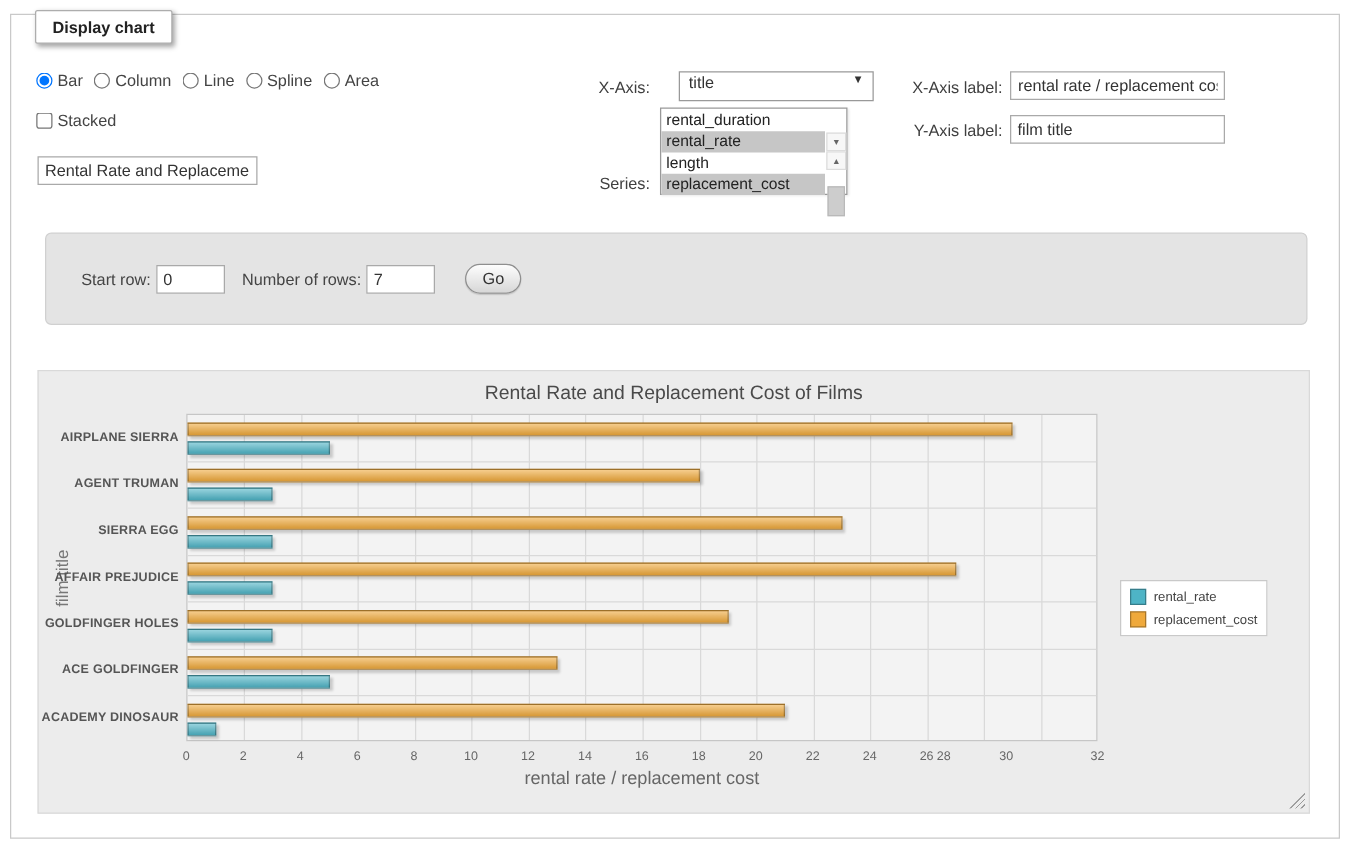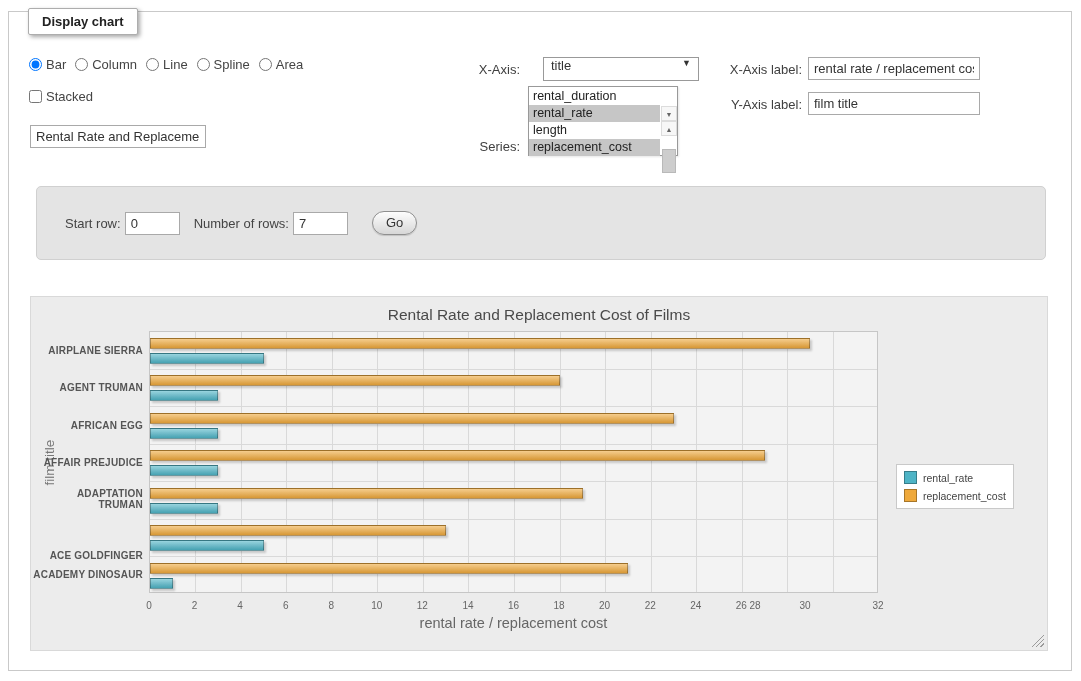--- a/index.html
+++ b/index.html
@@ -227,18 +227,18 @@
     <div class="tick-label" style="left: 508.062px; top: 303px;">18</div>
     <div class="tick-label" style="left: 553.625px; top: 303px;">20</div>
     <div class="tick-label" style="left: 599.188px; top: 303px;">22</div>
     <div class="tick-label" style="left: 644.75px; top: 303px;">24</div>
     <div class="tick-label" style="left: 690.312px; top: 303px;">26</div>
     <div class="tick-label" style="left: 704px; top: 303px;">28</div>
     <div class="tick-label" style="left: 754px; top: 303px; text-align: center;">30</div>
     <div class="tick-label" style="left: 827px; top: 303px;">32</div>
     <div class="cat-label" style="top: 52.7143px;">AIRPLANE SIERRA</div>
     <div class="cat-label" style="top: 90.1429px;">AGENT TRUMAN</div>
-    <div class="cat-label" style="top: 127.571px;">AFRICAN EGG</div>
+    <div class="cat-label" style="top: 127.571px;">SIERRA EGG</div>
     <div class="cat-label" style="top: 165px;">AFFAIR PREJUDICE</div>
-    <div class="cat-label" style="top: 202.429px;">ADAPTATION TRUMAN</div>
-    <div class="cat-label" style="top: 258px;">ACE GOLDFINGER</div>
+    <div class="cat-label" style="top: 202.429px;">GOLDFINGER HOLES</div>
+    <div class="cat-label" style="top: 239px;">ACE GOLDFINGER</div>
     <div class="cat-label" style="top: 277.286px;">ACADEMY DINOSAUR</div>
   </div>
 
 </body></html>

